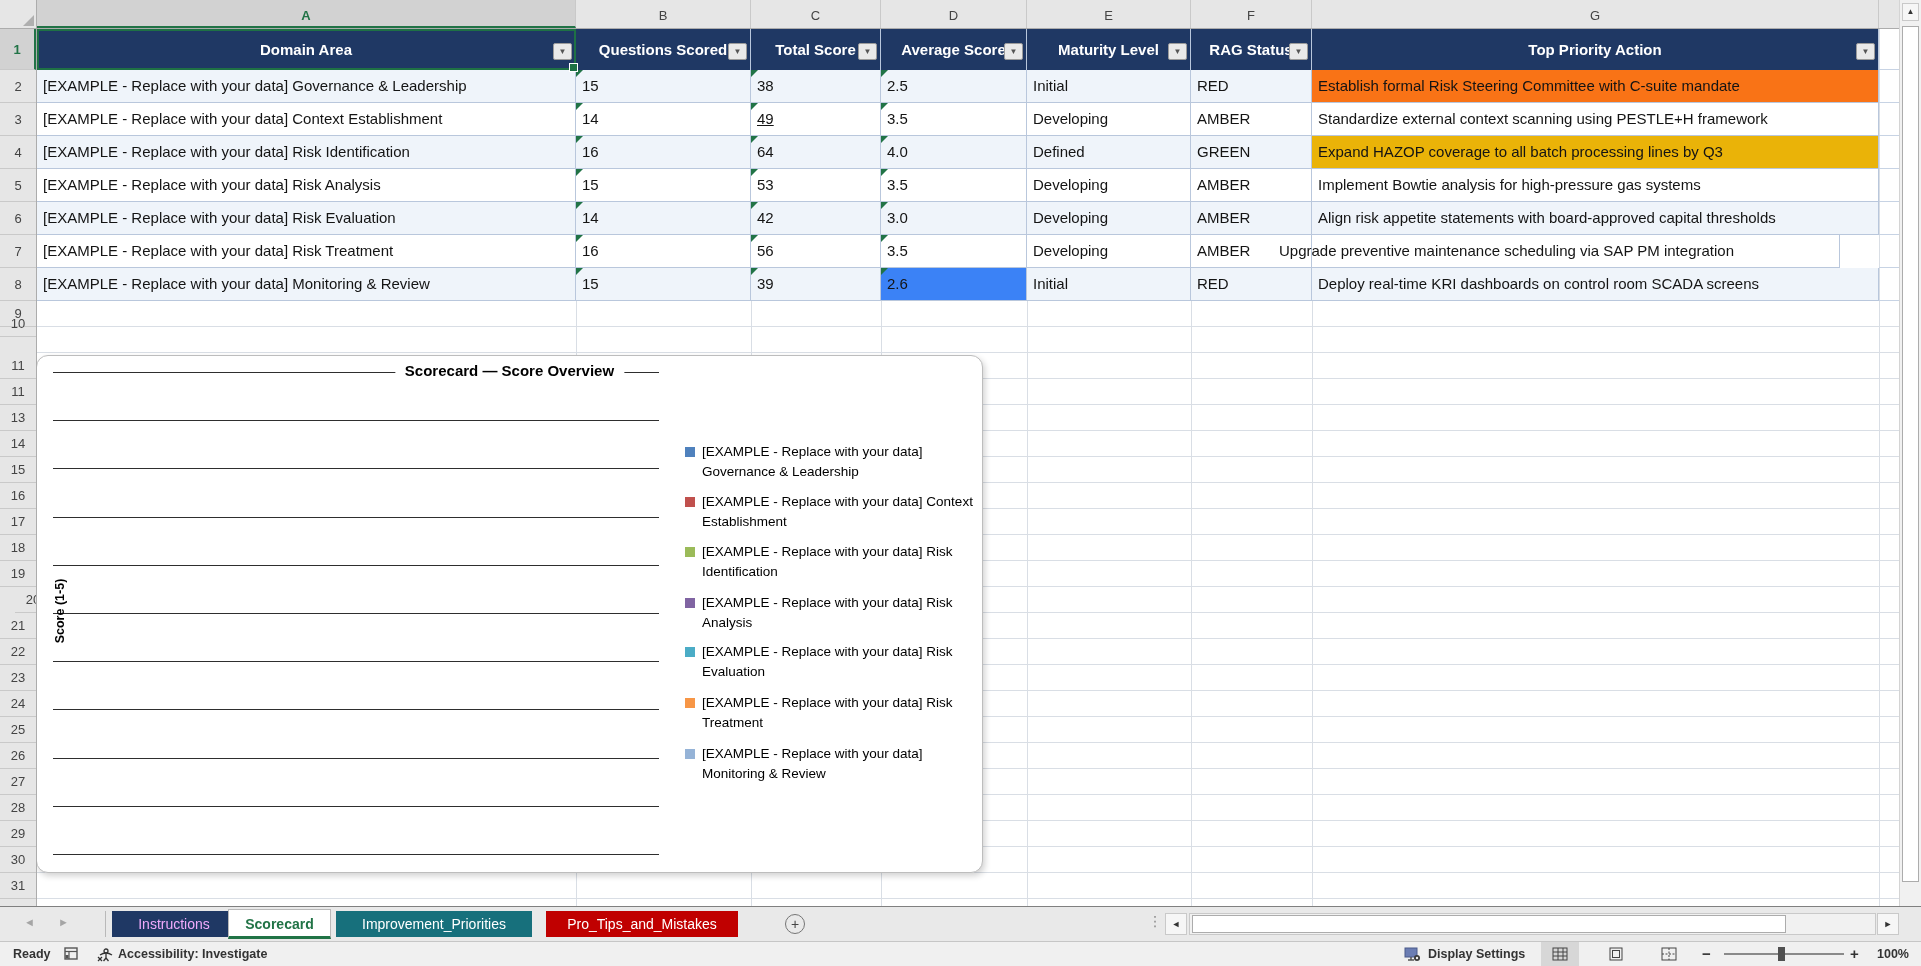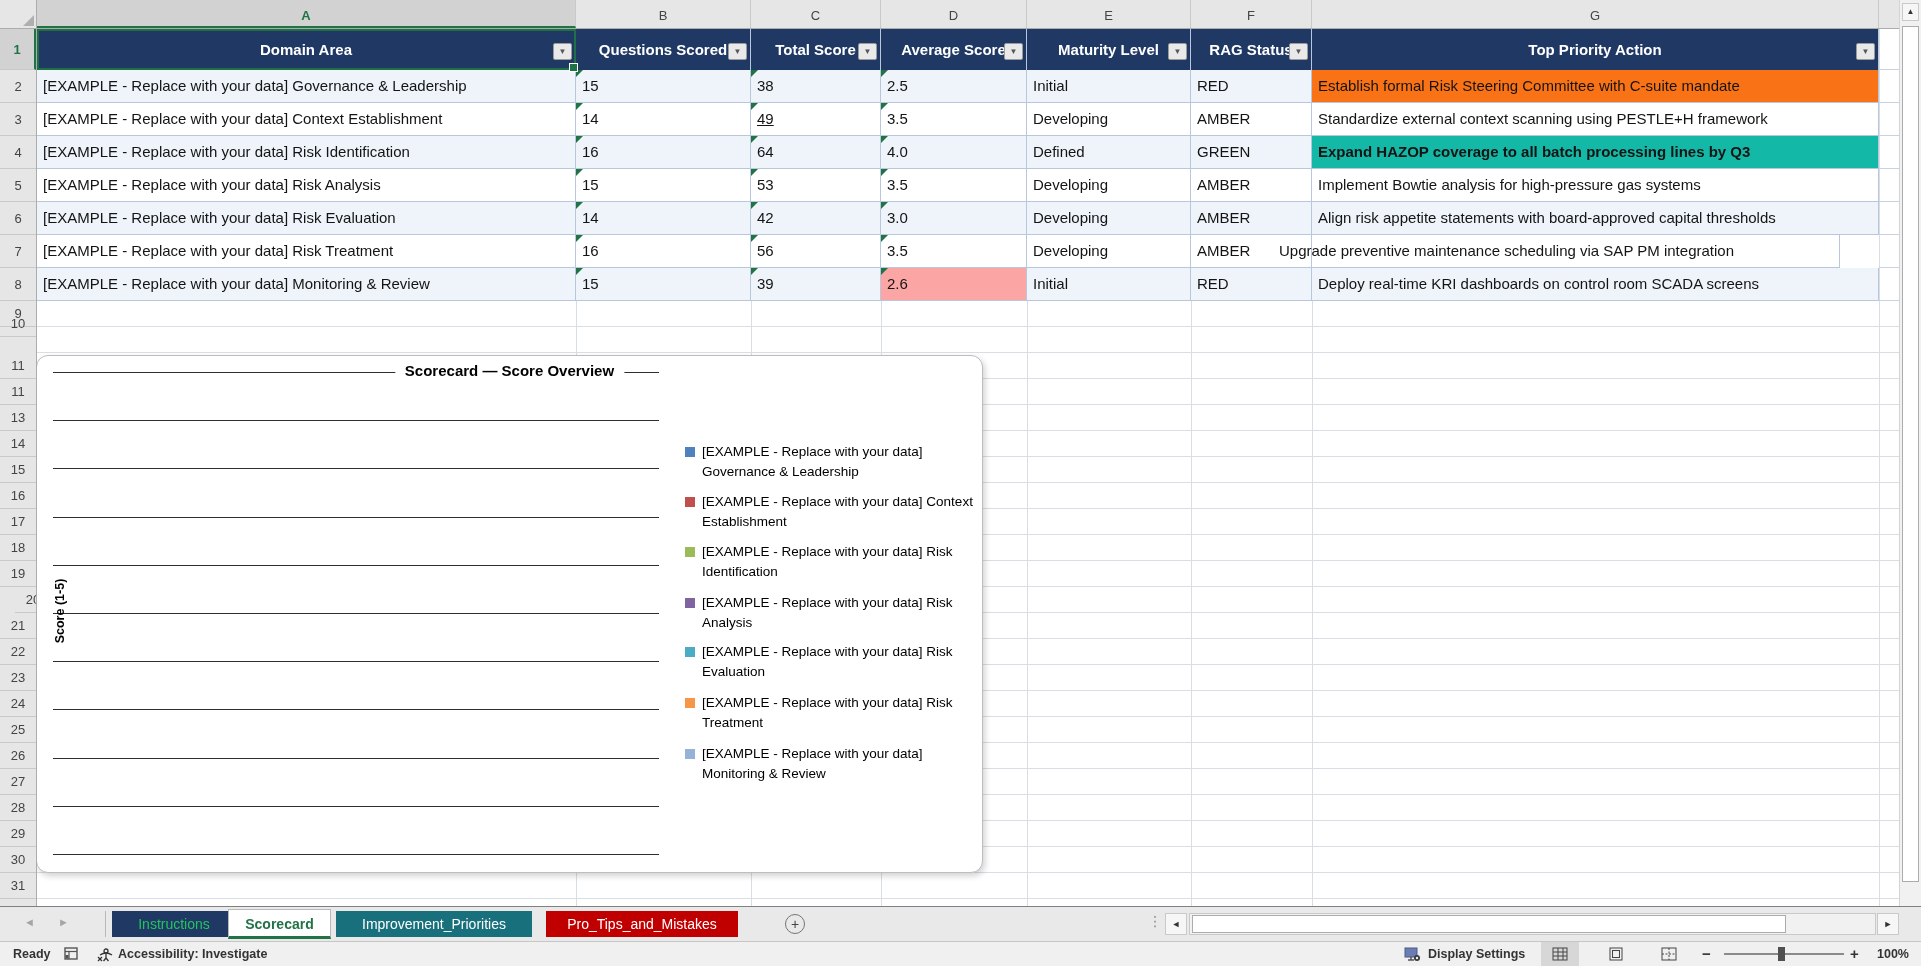--- a/index.html
+++ b/index.html
@@ -184,21 +184,21 @@
           <div class="tcell" style="left: 1154px; width: 121px;"><span>AMBER</span></div>
           <div class="tcell" style="left: 1275px; width: 567px;"><span>Standardize external context scanning using PESTLE+H framework</span></div>
         </div>
         <div class="trow band" style="top: 107px;">
           <div class="tcell" style="left: 0px; width: 539px; background: rgb(239, 244, 250);"><span>[EXAMPLE - Replace with your data] Risk Identification</span></div>
           <div class="tcell" style="left: 539px; width: 175px; background: rgb(239, 244, 250);"><span>16</span><div class="errtri"></div></div>
           <div class="tcell" style="left: 714px; width: 130px; background: rgb(239, 244, 250);"><span>64</span><div class="errtri"></div></div>
           <div class="tcell" style="left: 844px; width: 146px; background: rgb(239, 244, 250);"><span>4.0</span><div class="errtri"></div></div>
           <div class="tcell" style="left: 990px; width: 164px; background: rgb(239, 244, 250);"><span>Defined</span></div>
           <div class="tcell" style="left: 1154px; width: 121px; background: rgb(239, 244, 250);"><span>GREEN</span></div>
-          <div class="tcell" style="left: 1275px; width: 567px; background: #14b8a6; font-weight: bold;"><span>Expand HAZOP coverage to all batch processing lines by Q3</span></div>
+          <div class="tcell" style="left: 1275px; width: 567px; background: #eab308;"><span>Expand HAZOP coverage to all batch processing lines by Q3</span></div>
         </div>
         <div class="trow" style="top: 140px;">
           <div class="tcell" style="left: 0px; width: 539px;"><span>[EXAMPLE - Replace with your data] Risk Analysis</span></div>
           <div class="tcell" style="left: 539px; width: 175px;"><span>15</span><div class="errtri"></div></div>
           <div class="tcell" style="left: 714px; width: 130px;"><span>53</span><div class="errtri"></div></div>
           <div class="tcell" style="left: 844px; width: 146px;"><span>3.5</span><div class="errtri"></div></div>
           <div class="tcell" style="left: 990px; width: 164px;"><span>Developing</span></div>
           <div class="tcell" style="left: 1154px; width: 121px;"><span>AMBER</span></div>
           <div class="tcell" style="left: 1275px; width: 567px;"><span>Implement Bowtie analysis for high-pressure gas systems</span></div>
         </div>
@@ -217,21 +217,21 @@
           <div class="tcell" style="left: 714px; width: 130px;"><span>56</span><div class="errtri"></div></div>
           <div class="tcell" style="left: 844px; width: 146px;"><span>3.5</span><div class="errtri"></div></div>
           <div class="tcell" style="left: 990px; width: 164px;"><span>Developing</span></div>
           <div class="tcell" style="left: 1154px; width: 121px;"><span>AMBER</span></div>
           <div class="tcell" style="left: 1236px; width: 567px;"><span>Upgrade preventive maintenance scheduling via SAP PM integration</span></div>
         </div>
         <div class="trow band" style="top: 239px;">
           <div class="tcell" style="left: 0px; width: 539px; background: rgb(239, 244, 250);"><span>[EXAMPLE - Replace with your data] Monitoring &amp; Review</span></div>
           <div class="tcell" style="left: 539px; width: 175px; background: rgb(239, 244, 250);"><span>15</span><div class="errtri"></div></div>
           <div class="tcell" style="left: 714px; width: 130px; background: rgb(239, 244, 250);"><span>39</span><div class="errtri"></div></div>
-          <div class="tcell" style="left: 844px; width: 146px; background: #fca5a5;"><span>2.6</span><div class="errtri"></div></div>
+          <div class="tcell" style="left: 844px; width: 146px; background: #3b82f6;"><span>2.6</span><div class="errtri"></div></div>
           <div class="tcell" style="left: 990px; width: 164px; background: rgb(239, 244, 250);"><span>Initial</span></div>
           <div class="tcell" style="left: 1154px; width: 121px; background: rgb(239, 244, 250);"><span>RED</span></div>
           <div class="tcell" style="left: 1275px; width: 567px; background: rgb(239, 244, 250);"><span>Deploy real-time KRI dashboards on control room SCADA screens</span></div>
         </div>
       </div>
     <div id="sel">
         <span class="handle"></span>
       </div>
 
     <div id="chart">
@@ -286,21 +286,21 @@
   <div id="vscroll">
     <div class="sbtn" style="left:2px;top:3px;width:17px;height:18px;font-size:8px;line-height:16px;"><span>▲</span></div>
     <div id="vthumb"></div>
   </div>
 
   <div id="tabbar">
     <span class="navarr" style="left:24px;">◄</span>
     <span class="navarr" style="left:58px;">►</span>
     <div id="tabsep"></div>
     <div id="tabs">
-        <div class="sheettab" style="left: 112px; width: 124px; background: rgb(31, 56, 100); color: #22c55e;">Instructions</div>
+        <div class="sheettab" style="left: 112px; width: 124px; background: rgb(31, 56, 100); color: #f0abfc;">Instructions</div>
         <div class="sheettab active" style="left: 228px; width: 103px;">Scorecard</div>
         <div class="sheettab" style="left: 336px; width: 196px; background: rgb(23, 112, 124); color: rgb(255, 255, 255);">Improvement_Priorities</div>
         <div class="sheettab" style="left: 546px; width: 192px; background: rgb(192, 0, 0); color: rgb(255, 255, 255);">Pro_Tips_and_Mistakes</div>
       </div>
     <div id="addsheet"><span>+</span></div>
     <span id="splitter">⋮</span>
     <div class="sbtn" style="left:1165px;top:6px;width:22px;height:22px;font-size:9px;line-height:20px;"><span>◄</span></div>
     <div id="hscroll">
         <div id="hthumb"></div>
       </div>

